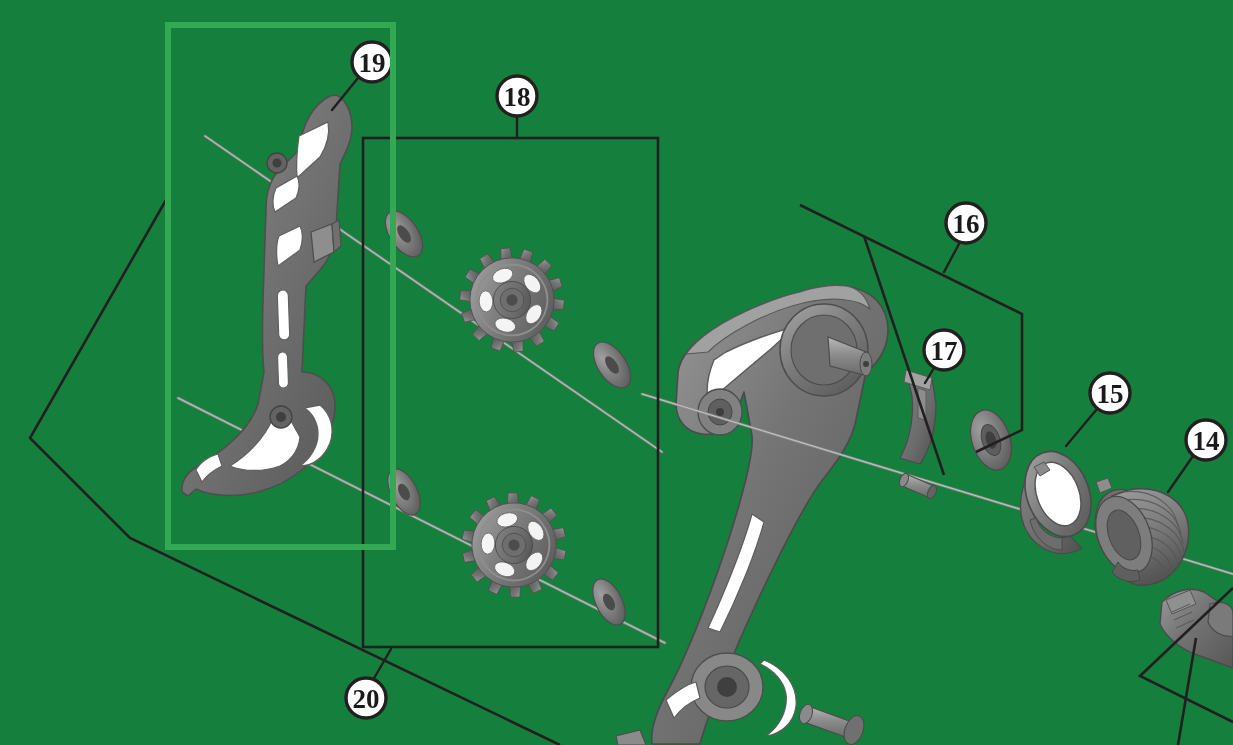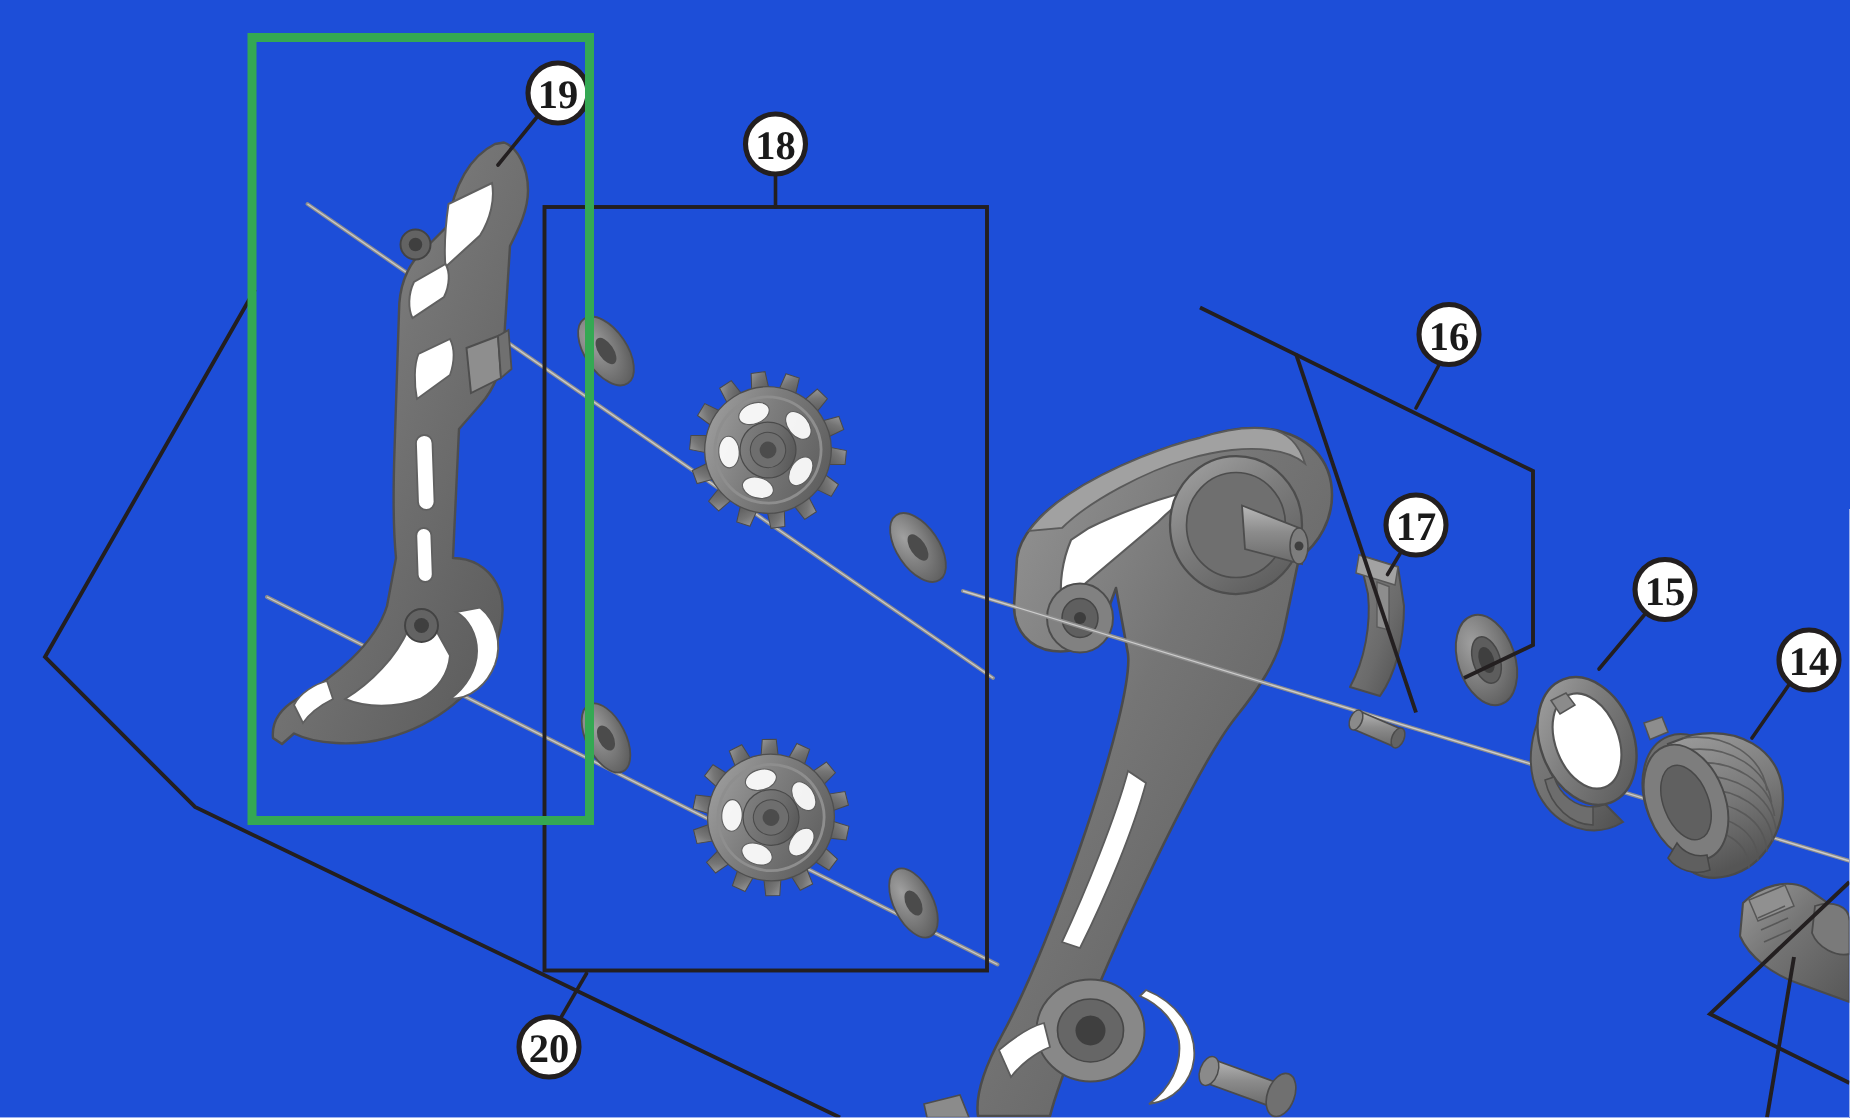--- a/index.html
+++ b/index.html
@@ -8,21 +8,21 @@
     padding: 0;
     background: #ffffff;
   }
   body {
     font-family: "Liberation Sans", sans-serif;
   }
   #stage {
     position: relative;
     width: 1233px;
     height: 745px;
-    background: #1d4ed8;
+    background: #15803d;
     overflow: hidden;
   }
   #stage svg.layer {
     position: absolute;
     left: 0;
     top: 0;
     width: 1233px;
     height: 745px;
   }
   .callout-num {

